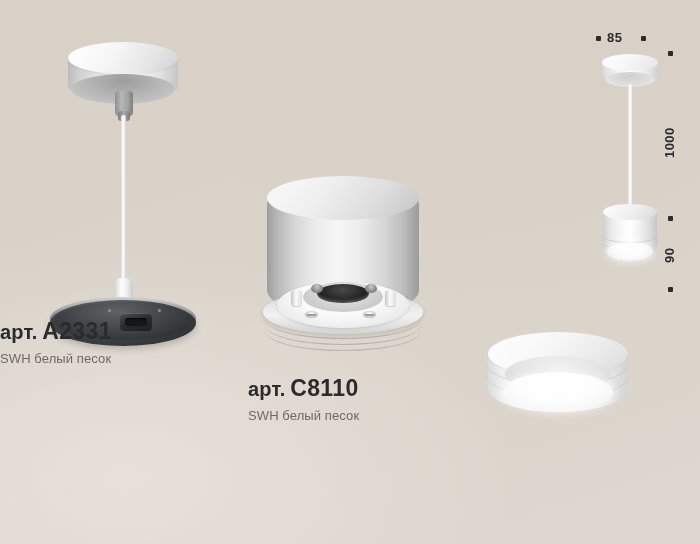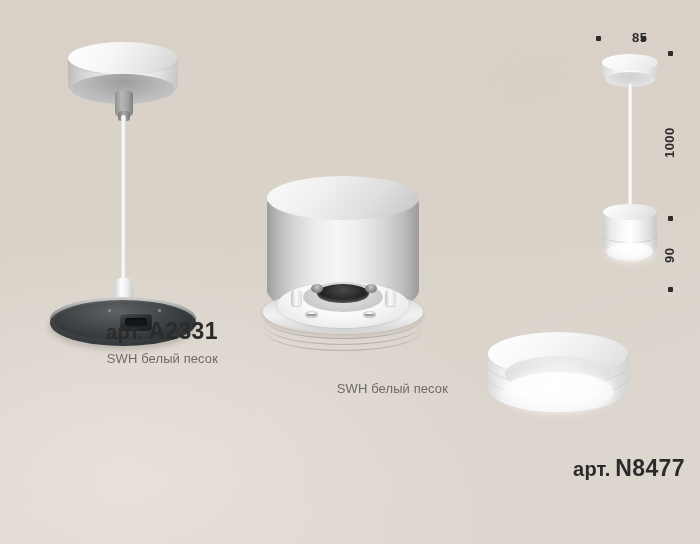--- a/index.html
+++ b/index.html
@@ -13,21 +13,21 @@
   #stage {
     position:absolute; inset:0;
     background:
       radial-gradient(ellipse 90% 70% at 18% 88%, rgba(233,227,220,0.85) 0%, rgba(233,227,220,0) 62%),
       radial-gradient(ellipse 80% 65% at 78% 18%, rgba(216,206,196,0.55) 0%, rgba(216,206,196,0) 60%),
       linear-gradient(162deg, #d9d1c8 0%, #dad3ca 45%, #ded7cf 100%);
   }
 
   
   .prod { position:absolute; }
-  .cap  { position:absolute; text-align:right; }
+  .cap  { position:absolute; text-align:left; }
   .cap .art {
     font-weight:bold; color:#2b2b2b; white-space:nowrap;
     letter-spacing:.2px;
   }
   .cap .art .pre { font-size:20px; }
   .cap .art .code { font-size:23px; letter-spacing:.4px; }
   .cap .sub {
     font-size:13px; color:#6d6a66; margin-top:5px; line-height:1.32;
     letter-spacing:.1px; white-space:pre-line;
   }
@@ -296,20 +296,24 @@
     <div class="c-hole"></div>
     <div class="c-boltdark" style="left:56px; top:106px;"></div>
     <div class="c-boltdark" style="left:110px; top:106px;"></div>
     <div class="c-lug" style="left:36px; top:112px;"></div>
     <div class="c-lug" style="left:130px; top:112px;"></div>
     <div class="c-screw" style="left:50px; top:133px;"></div>
     <div class="c-screw" style="left:108px; top:133px;"></div>
   </div>
 
   <div class="cap" id="cap-c8110">
+    <div class="art">
+      <span class="pre">арт.</span>
+      <span class="code">C8110</span>
+    </div>
     <div class="sub">SWH белый песок</div>
   </div>
 
   <div class="prod" id="p-susp">
     <div class="s-cup-body"></div>
     <div class="s-cup-under"></div>
     <div class="s-cup-top"></div>
     <div class="s-rod"></div>
     <div class="s-cyl"></div>
     <div class="s-cyl-top"></div>
@@ -321,29 +325,25 @@
   <div class="prod" id="p-n8477">
     <div class="n-body"></div>
     <div class="n-top"></div>
     <div class="n-ring" style="top:12px;"></div>
     <div class="n-ring" style="top:24px;"></div>
     <div class="n-well"></div>
     <div class="n-diff"></div>
   </div>
 
   <div class="cap" id="cap-n8477">
-    <div class="art">
-      <span class="pre">арт.</span>
-      <span class="code">N8477</span>
-    </div>
   </div>
 
   <div class="dim-dot" style="left:596px; top:36px;"></div>
   <div class="dim-dot" style="left:641px; top:36px;"></div>
-  <div class="dim-label" style="left:632px; top:30px;">85</div>
+  <div class="dim-label" style="left:607px; top:30px;">85</div>
 
   <div class="dim-dot" style="left:668px; top:51px;"></div>
   <div class="dim-label dim-v" style="left:662px; top:158px;">1000</div>
 
   <div class="dim-dot" style="left:668px; top:216px;"></div>
   <div class="dim-label dim-v" style="left:662px; top:263px;">90</div>
   <div class="dim-dot" style="left:668px; top:287px;"></div>
 
 </div>
 

